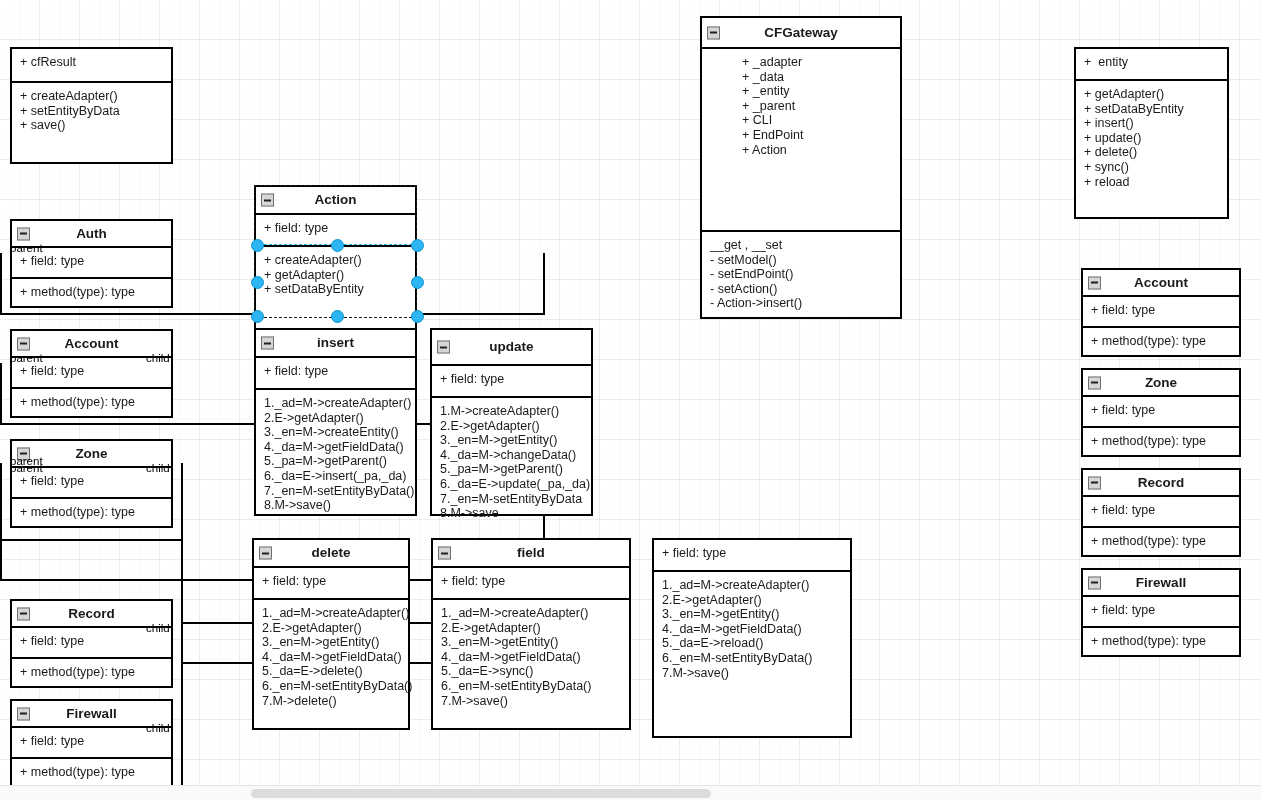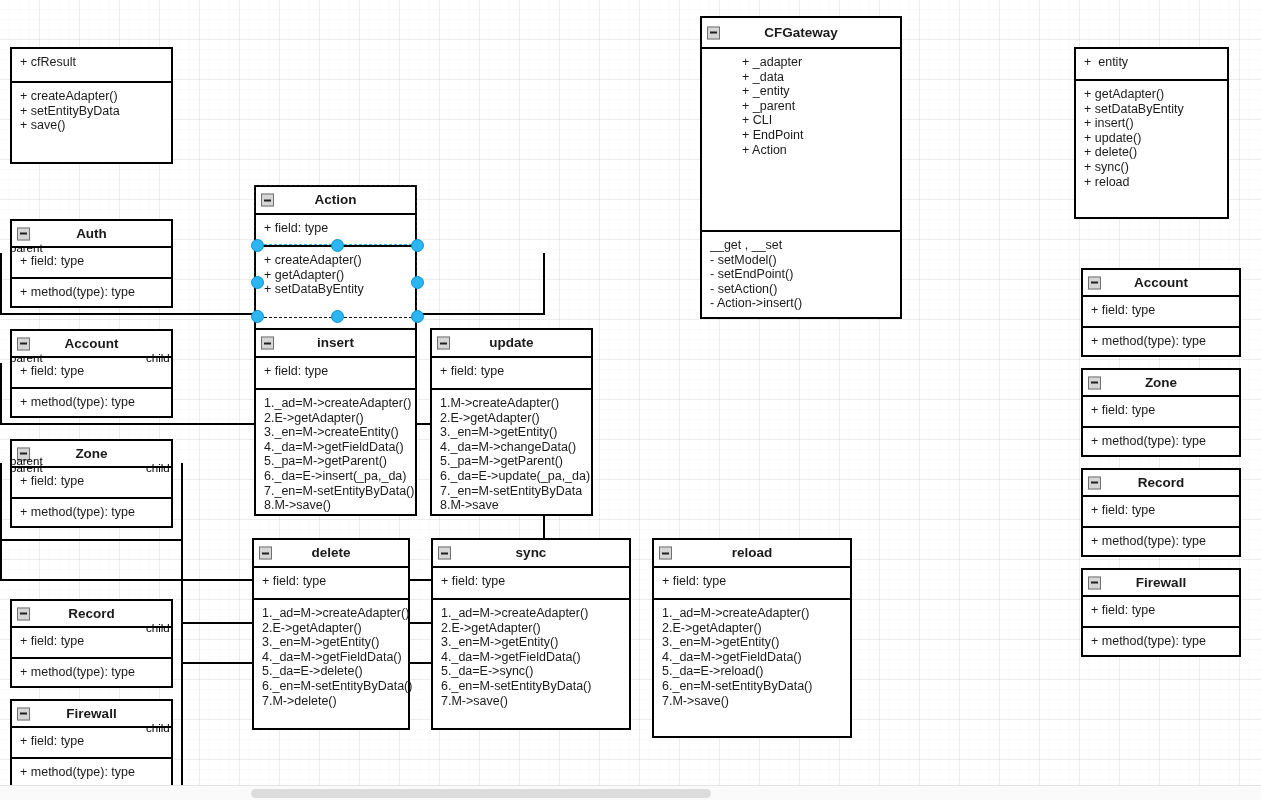--- a/index.html
+++ b/index.html
@@ -233,48 +233,44 @@
     </div>
     <div class="uml-class" style="left: 254px; top: 328px; width: 163px; height: 188px;">
       <div class="uml-title" style="height: 28px;">
         <span class="collapse-icon"></span>
         <span>insert</span>
       </div>
       <div class="uml-section" style="height: 30px;"><div class="row">+ field: type</div></div>
       <div class="uml-section divider"><div class="row">1._ad=M-&gt;createAdapter()</div><div class="row">2.E-&gt;getAdapter()</div><div class="row">3._en=M-&gt;createEntity()</div><div class="row">4._da=M-&gt;getFieldData()</div><div class="row">5._pa=M-&gt;getParent()</div><div class="row">6._da=E-&gt;insert(_pa,_da)</div><div class="row">7._en=M-setEntityByData()</div><div class="row">8.M-&gt;save()</div></div>
     </div>
     <div class="uml-class" style="left: 430px; top: 328px; width: 163px; height: 188px;">
-      <div class="uml-title" style="height: 28px;">
+      <div class="uml-title" style="height: 36px;">
         <span class="collapse-icon"></span>
         <span>update</span>
       </div>
       <div class="uml-section" style="height: 30px;"><div class="row">+ field: type</div></div>
       <div class="uml-section divider"><div class="row">1.M-&gt;createAdapter()</div><div class="row">2.E-&gt;getAdapter()</div><div class="row">3._en=M-&gt;getEntity()</div><div class="row">4._da=M-&gt;changeData()</div><div class="row">5._pa=M-&gt;getParent()</div><div class="row">6._da=E-&gt;update(_pa,_da)</div><div class="row">7._en=M-setEntityByData</div><div class="row">8.M-&gt;save</div></div>
     </div>
     <div class="uml-class" style="left: 252px; top: 538px; width: 158px; height: 192px;">
       <div class="uml-title" style="height: 28px;">
         <span class="collapse-icon"></span>
         <span>delete</span>
       </div>
       <div class="uml-section" style="height: 30px;"><div class="row">+ field: type</div></div>
       <div class="uml-section divider"><div class="row">1._ad=M-&gt;createAdapter()</div><div class="row">2.E-&gt;getAdapter()</div><div class="row">3._en=M-&gt;getEntity()</div><div class="row">4._da=M-&gt;getFieldData()</div><div class="row">5._da=E-&gt;delete()</div><div class="row">6._en=M-setEntityByData()</div><div class="row">7.M-&gt;delete()</div></div>
     </div>
     <div class="uml-class" style="left: 431px; top: 538px; width: 200px; height: 192px;">
       <div class="uml-title" style="height: 28px;">
         <span class="collapse-icon"></span>
-        <span>sync</span>
+        <span>field</span>
       </div>
       <div class="uml-section" style="height: 30px;"><div class="row">+ field: type</div></div>
       <div class="uml-section divider"><div class="row">1._ad=M-&gt;createAdapter()</div><div class="row">2.E-&gt;getAdapter()</div><div class="row">3._en=M-&gt;getEntity()</div><div class="row">4._da=M-&gt;getFieldData()</div><div class="row">5._da=E-&gt;sync()</div><div class="row">6._en=M-setEntityByData()</div><div class="row">7.M-&gt;save()</div></div>
     </div>
     <div class="uml-class" style="left: 652px; top: 538px; width: 200px; height: 200px;">
-      <div class="uml-title" style="height: 28px;">
-        <span class="collapse-icon"></span>
-        <span>reload</span>
-      </div>
       <div class="uml-section" style="height: 30px;"><div class="row">+ field: type</div></div>
       <div class="uml-section divider"><div class="row">1._ad=M-&gt;createAdapter()</div><div class="row">2.E-&gt;getAdapter()</div><div class="row">3._en=M-&gt;getEntity()</div><div class="row">4._da=M-&gt;getFieldData()</div><div class="row">5._da=E-&gt;reload()</div><div class="row">6._en=M-setEntityByData()</div><div class="row">7.M-&gt;save()</div></div>
     </div>
     <div class="uml-class" style="left: 1081px; top: 268px; width: 160px; height: 89px;">
       <div class="uml-title" style="height: 27px;">
         <span class="collapse-icon"></span>
         <span>Account</span>
       </div>
       <div class="uml-section" style="height: 29px;"><div class="row">+ field: type</div></div>
       <div class="uml-section divider"><div class="row">+ method(type): type</div></div>

